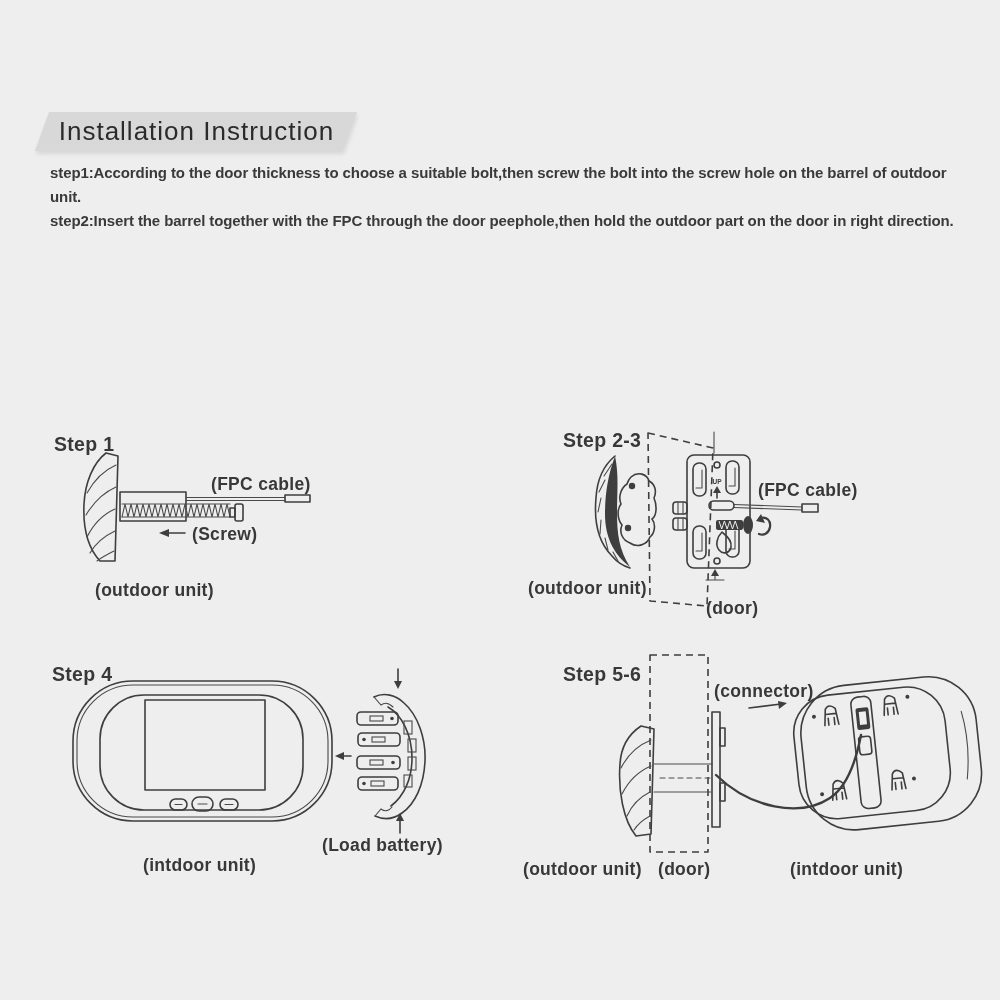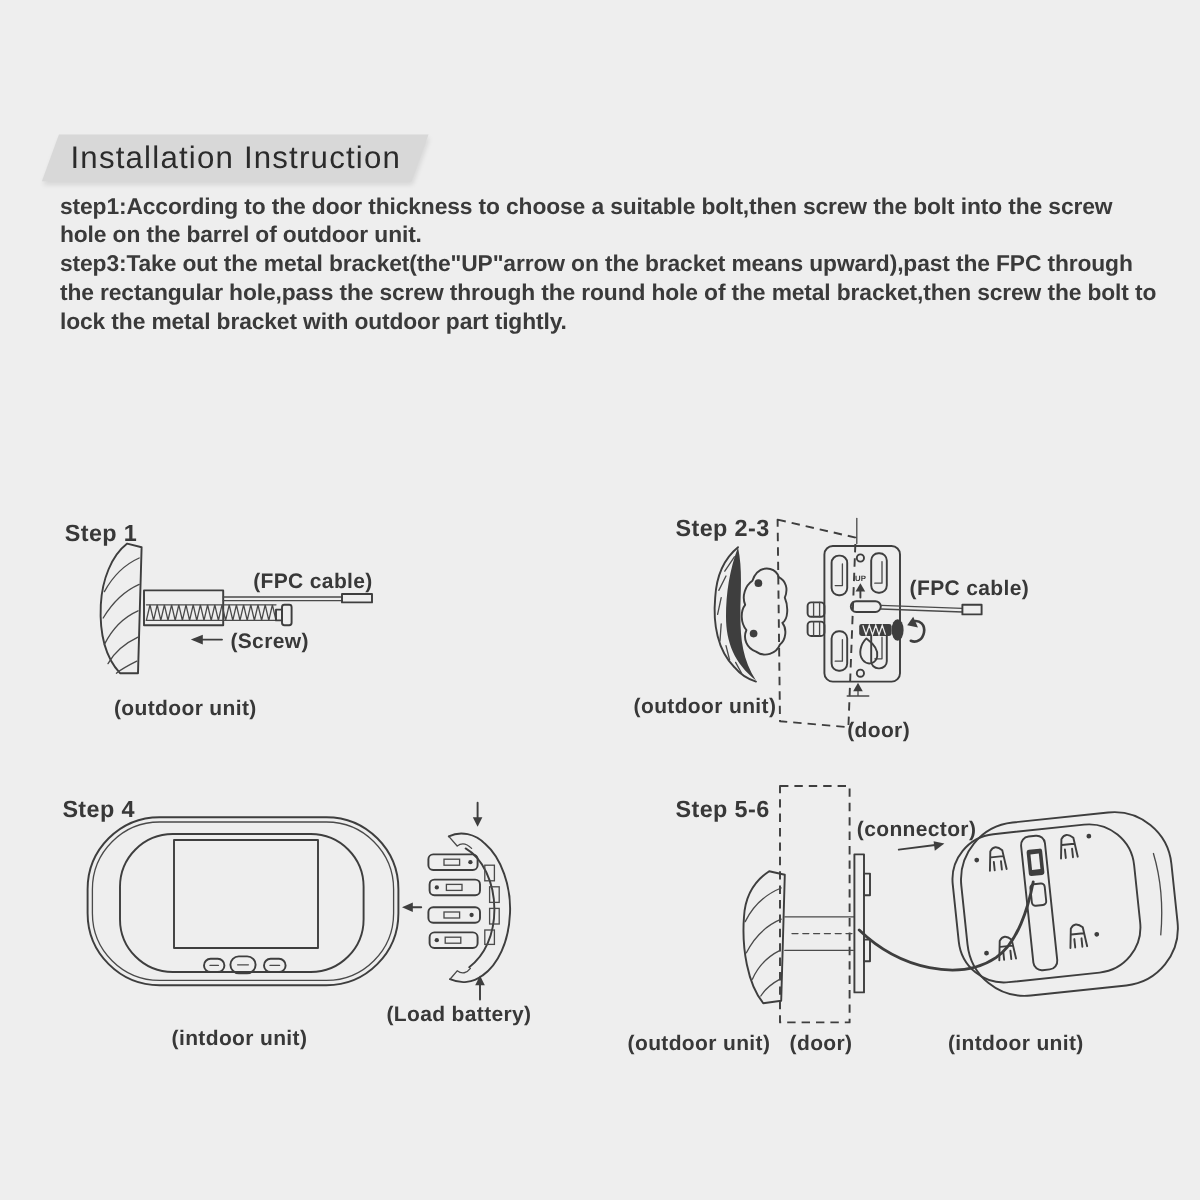--- a/index.html
+++ b/index.html
@@ -17,21 +17,21 @@
     box-shadow:2px 3px 4px rgba(0,0,0,0.10);
   }
   .title-band h1{
     margin:0;padding:4px 0 0 16px;
     transform:skewX(20deg);
     font-size:26px;font-weight:normal;letter-spacing:1px;color:#2b2b2b;
     white-space:nowrap;
   }
   .instructions{
     position:absolute;left:50px;top:161px;width:916px;
-    font-size:19px;font-weight:bold;line-height:24px;
+    font-size:15px;font-weight:bold;line-height:24px;
     letter-spacing:-0.1px;color:#3a3a3a;
   }
   .instructions p{margin:0;}
   svg.diag{position:absolute;overflow:visible;}
   #d1{left:40px;top:425px;}
   #d2{left:520px;top:420px;}
   #d3{left:40px;top:655px;}
   #d4{left:515px;top:640px;}
   .diag .ln{fill:none;stroke:#3e3e3e;stroke-width:1.6;stroke-linecap:round;stroke-linejoin:round;}
   .diag .thin{fill:none;stroke:#4a4a4a;stroke-width:1.1;stroke-linecap:round;}
@@ -46,21 +46,21 @@
 <body>
 
 <div class="sheet">
 
   <div class="title-band">
     <h1>Installation Instruction</h1>
   </div>
 
   <div class="instructions">
     <p>step1:According to the door thickness to choose a suitable bolt,then screw the bolt into the screw hole on the barrel of outdoor unit.</p>
-    <p>step3:Take out the metal bracket(the"UP"arrow on the bracket means upward),past the FPC through the rectangular hole,pass the screw through the round hole of the metal bracket,then screw the bolt to lock the metal bracket with outdoor part tightly.</p>
+    <p>step2:Insert the barrel together with the FPC through the door peephole,then hold the outdoor part on the door in right direction.</p>
   </div>
 
   <svg id="d1" class="diag" width="310" height="185" viewBox="0 0 310 185">
     <text class="steplbl" x="14" y="26">Step 1</text>
 
     <g>
       <path class="ln" d="M66 28 L78 31 L75 136 L60 136 C47 122 43 100 44 79 C45 58 53 38 66 28 Z"></path>
       <path class="thin" d="M76 40 Q58 48 47 68"></path>
       <path class="thin" d="M76 62 Q58 70 46 90"></path>
       <path class="thin" d="M75 84 Q57 92 47 112"></path>

